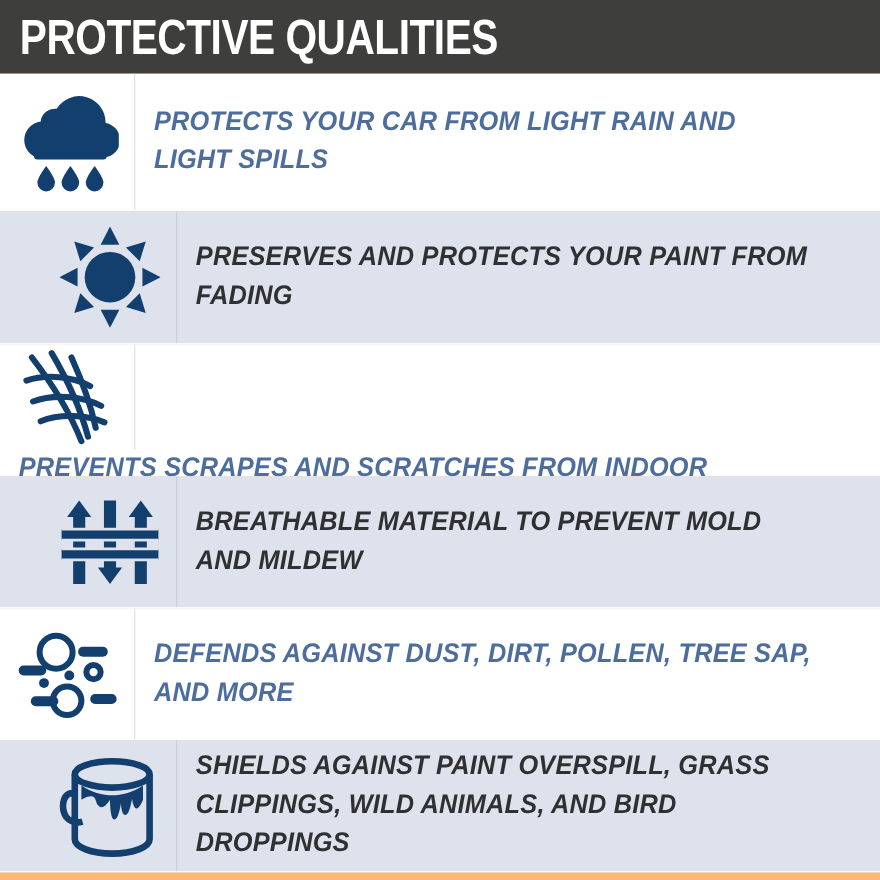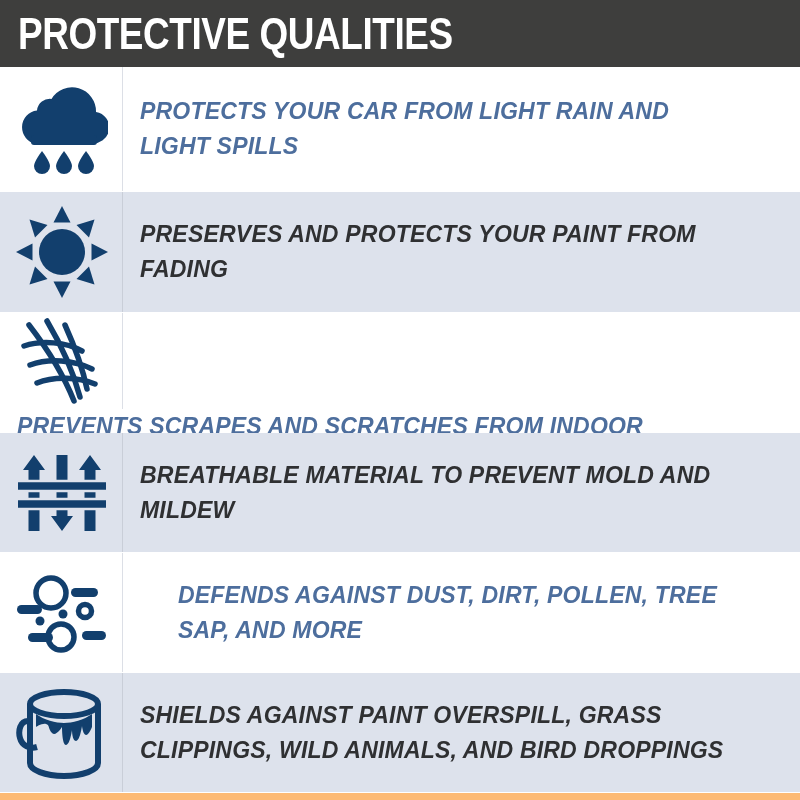--- a/index.html
+++ b/index.html
@@ -47,26 +47,26 @@
     flex-direction: column;
   }
   .row {
     display: flex;
     align-items: stretch;
     position: relative;
     box-sizing: border-box;
     border-bottom: 1px solid #ffffff;
   }
   .row.white   { background: #ffffff; }
-  .row.shaded  { background: #dde2ec; }
+  .row.shaded  { background: #dde2ec; padding-left: 38px; }
   .row.r0 { height: 125px; }
   .row.r1 { height: 121px; }
   .row.r2 { height: 120px; flex-direction: column; }
   .row.r3 { height: 120px; }
-  .row.r4 { height: 120px; gap: 38px; }
+  .row.r4 { height: 120px; }
   .row.r5 { height: 120px; }
 
   .icon-cell {
     width: 123px;
     min-width: 123px;
     display: flex;
     align-items: center;
     justify-content: center;
     position: relative;
   }

